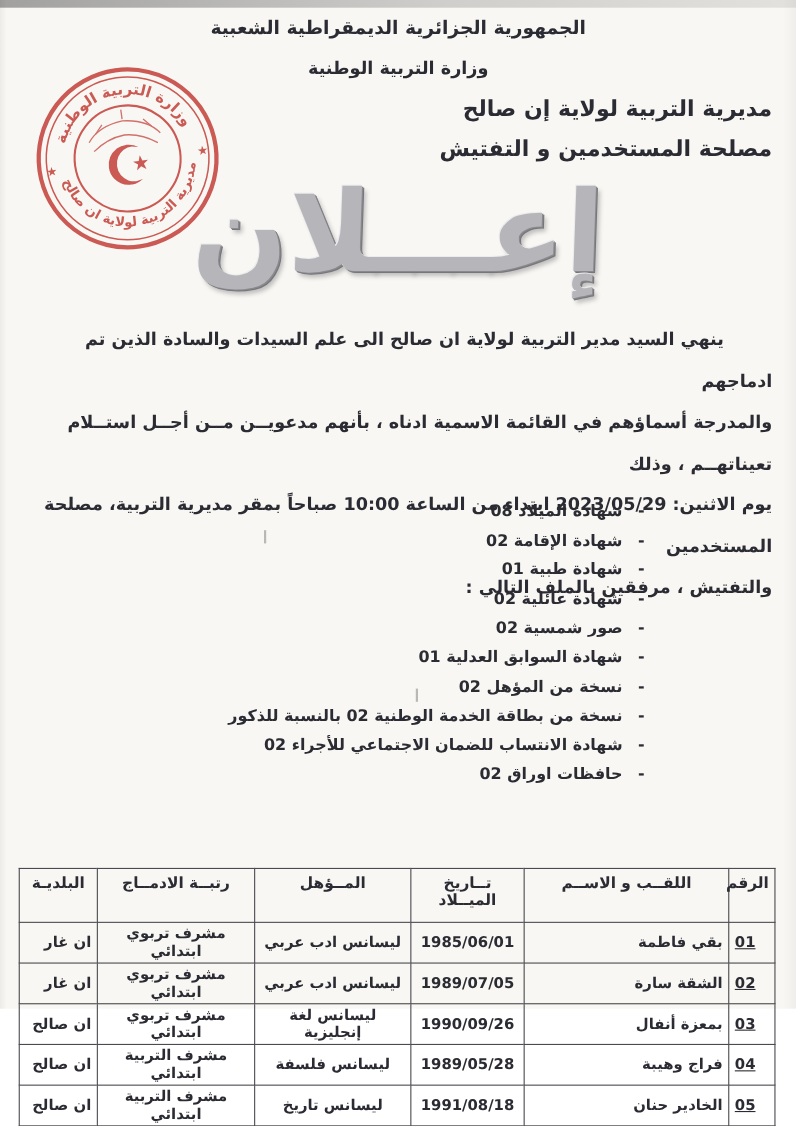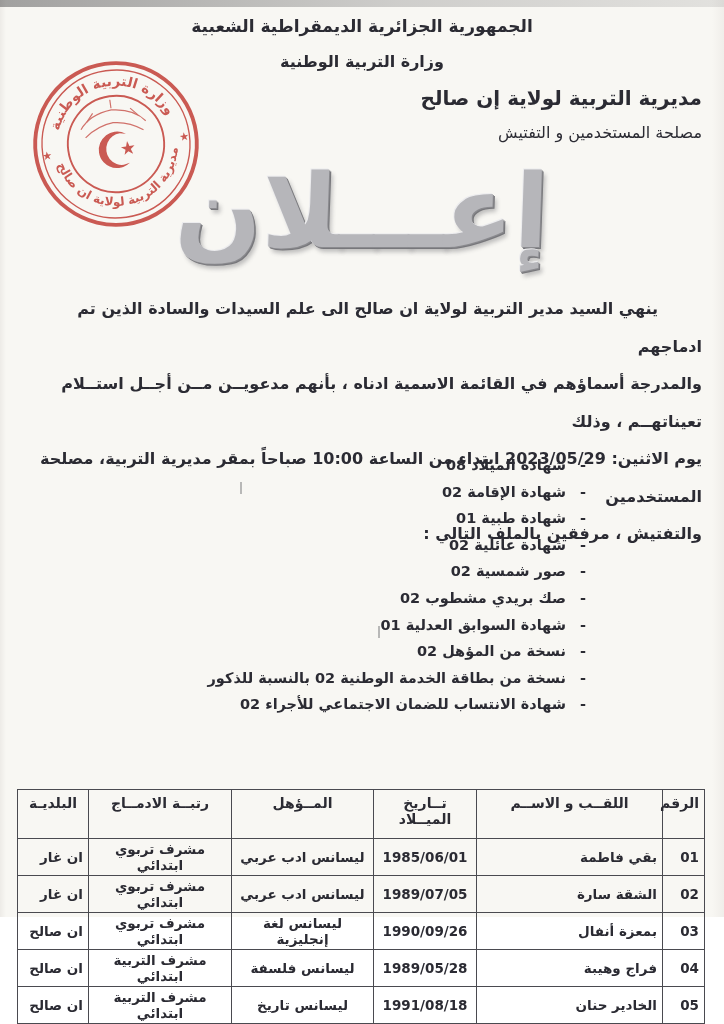--- a/index.html
+++ b/index.html
@@ -17,21 +17,21 @@
   }
   .scan-mark { position:absolute; background:#8d8d90; opacity:.6; }
 
   
   .gov-header { position:absolute; top:16px; left:0; right:0; text-align:center; direction:rtl; }
   .gov-header .l1 { font-size:17px; font-weight:bold; letter-spacing:.2px; }
   .gov-header .l2 { font-size:16px; font-weight:bold; margin-top:16px; }
 
   .office-block { position:absolute; top:86px; right:22px; text-align:right; direction:rtl; }
   .office-block .l1 { font-size:20px; font-weight:bold; }
-  .office-block .l2 { font-size:16px; font-weight:normal; margin-top:13px; }
+  .office-block .l2 { font-size:20px; font-weight:bold; margin-top:13px; }
 
   
   .stamp { position:absolute; left:30px; top:58px; width:172px; height:172px;
            transform:rotate(-8deg); opacity:.88; }
 
   
   .announce-title {
     position:absolute; top:148px; left:0; width:100%;
     text-align:center; direction:rtl;
     font-size:102px; font-weight:bold; line-height:1.25;
@@ -53,21 +53,21 @@
   .doc-list li { line-height:26.6px; white-space:nowrap; }
   .doc-list .dash { display:inline-block; margin-left:14px; }
 
   
   table.roster { position:absolute; top:789px; right:19px;
                  width:687px; border-collapse:collapse; direction:rtl;
                  font-size:13.5px; font-weight:bold; table-layout:fixed; }
   table.roster th, table.roster td { border:1.6px solid #4a4a50; padding:2px 5px; }
   table.roster thead th { height:49px; vertical-align:top; padding-top:5px; text-align:center; font-size:14px; }
   table.roster tbody td { height:28px; }
-  td.c-num  { text-align:right; }
+  td.c-num  { text-align:left;text-decoration:underline; }
   td.c-name { text-align:right; padding-right:8px; }
   td.c-date { text-align:center; }
   td.c-qual { text-align:center; }
   td.c-rank { text-align:center; }
   td.c-town { }
 </style>
 </head>
 <body>
 
 <div class="paper">
@@ -115,25 +115,25 @@
     <div class="line">يوم الاثنين: 2023/05/29 ابتداء من الساعة 10:00 صباحاً بمقر مديرية التربية، مصلحة المستخدمين</div>
     <div class="line">والتفتيش ، مرفقين بالملف التالي :</div>
   </div>
 
   <ul class="doc-list">
     <li><span class="dash">-</span><span>شهادة الميلاد 08</span></li>
     <li><span class="dash">-</span><span>شهادة الإقامة 02</span></li>
     <li><span class="dash">-</span><span>شهادة طبية 01</span></li>
     <li><span class="dash">-</span><span>شهادة عائلية 02</span></li>
     <li><span class="dash">-</span><span>صور شمسية 02</span></li>
-    <li><span class="dash">-</span><span>صك بريدي مشطوب 02</span></li>
     <li><span class="dash">-</span><span>شهادة السوابق العدلية 01</span></li>
     <li><span class="dash">-</span><span>نسخة من المؤهل 02</span></li>
     <li><span class="dash">-</span><span>نسخة من بطاقة الخدمة الوطنية 02 بالنسبة للذكور</span></li>
     <li><span class="dash">-</span><span>شهادة الانتساب للضمان الاجتماعي للأجراء 02</span></li>
+    <li><span class="dash">-</span><span>حافظات اوراق 02</span></li>
   </ul>
 
   <table class="roster">
     <colgroup>
       <col style="width:42px">
         <col style="width:186px">
         <col style="width:103px">
       <col style="width:142px">
         <col style="width:143px">
         <col style="width:71px">

